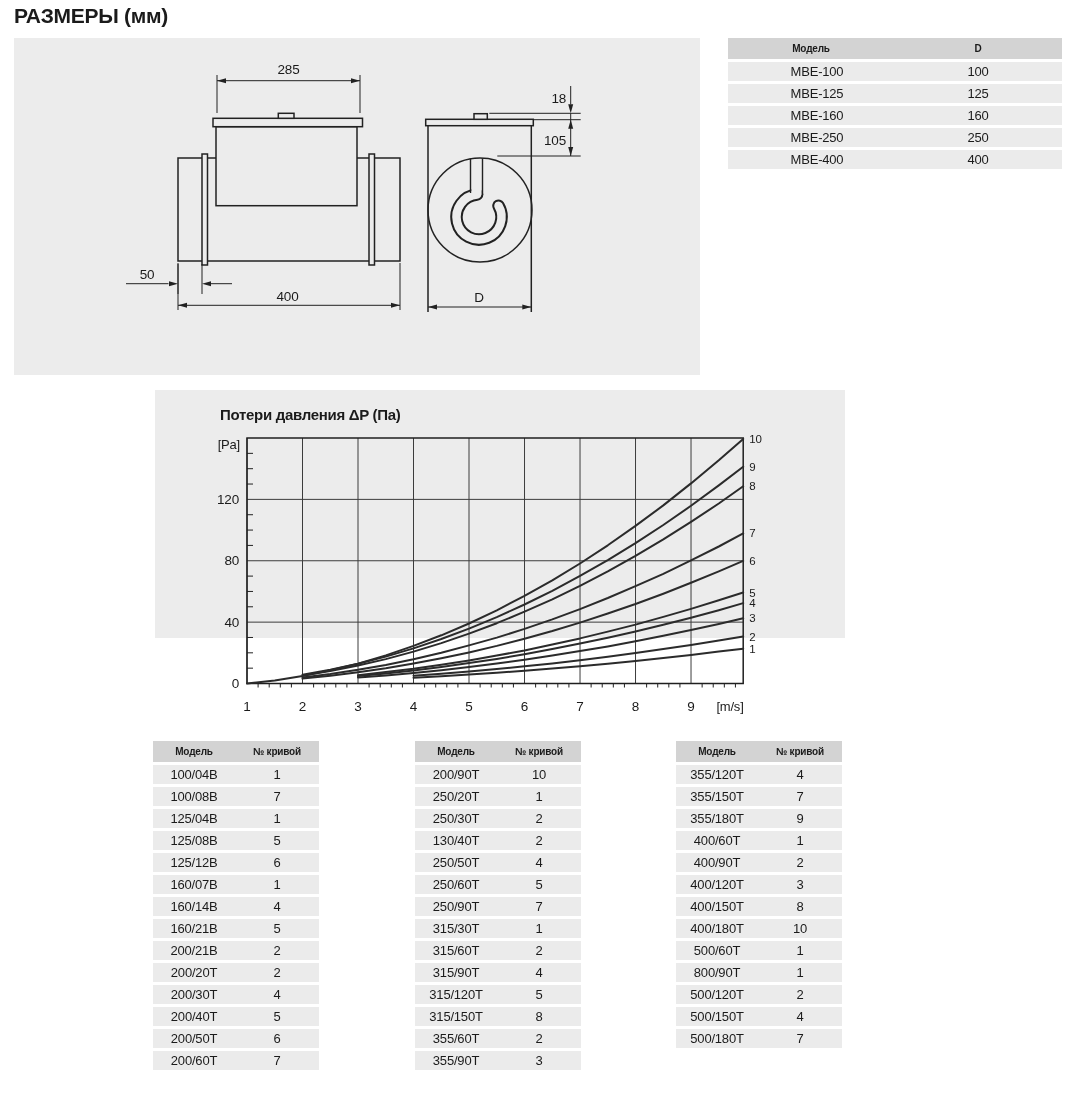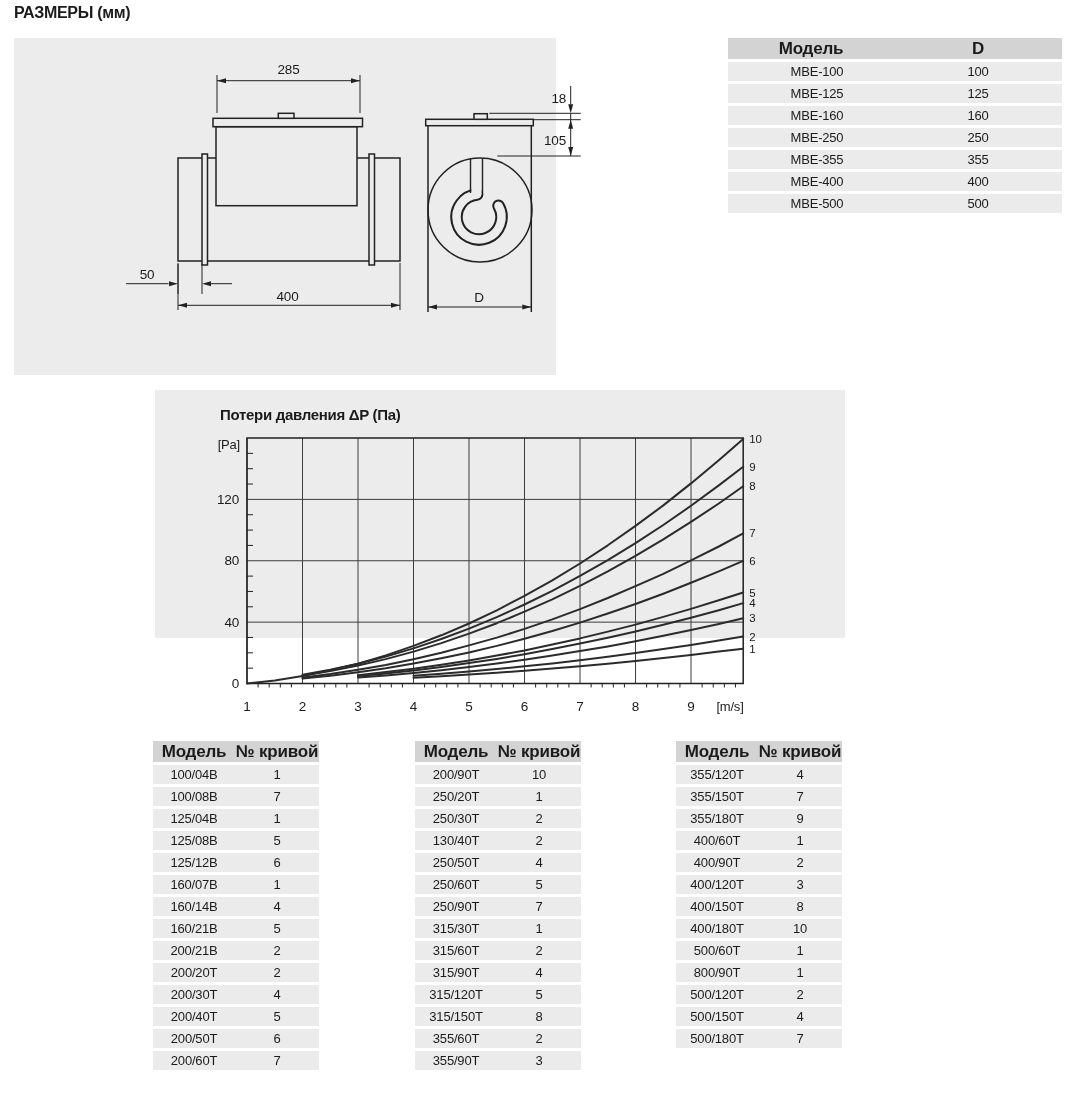--- a/index.html
+++ b/index.html
@@ -1,24 +1,24 @@
 <!DOCTYPE html>
 <html><head>
 <meta charset="utf-8">
 <style>
   html,body{margin:0;padding:0;background:#ffffff;}
   body{font-family:"Liberation Sans", sans-serif; color:#1b1b1b; letter-spacing:-0.2px;}
   #page{position:relative;width:1071px;height:1099px;background:#fff;overflow:hidden;}
-  h1.page-title{position:absolute;left:14px;top:4px;margin:0;font-size:16px;font-weight:bold;letter-spacing:-0.3px;}
+  h1.page-title{position:absolute;left:14px;top:4px;margin:0;font-size:21px;font-weight:bold;letter-spacing:-0.3px;}
   .panel{position:absolute;background:#ececec;}
-  #drawing-panel{left:14px;top:38px;width:542px;height:337px;}
+  #drawing-panel{left:14px;top:38px;width:686px;height:337px;}
   #chart-panel{left:155px;top:390px;width:690px;height:248px;}
 
   table.data-table{border-collapse:separate;border-spacing:0 3px;table-layout:fixed;}
-  table.data-table th{background:#d3d3d3;font-weight:bold;font-size:17px;height:21px;text-align:center;padding:0;}
+  table.data-table th{background:#d3d3d3;font-weight:bold;font-size:10px;height:21px;text-align:center;padding:0;}
   table.data-table td{background:#ebebeb;font-size:13px;height:19px;text-align:center;padding:0;}
   #dim-table-wrap{position:absolute;left:728px;top:35px;}
   #dim-table{width:334px;}
   #dim-table col.c1{width:166px;} #dim-table col.c2{width:168px;}
   #dim-table td.model{text-align:center;padding-left:12px;}
   .curve-table-wrap{position:absolute;top:738px;}
   #curve-table-0{left:153px;} #curve-table-1{left:415px;} #curve-table-2{left:676px;}
   .curve-table-wrap table{width:166px;}
   .curve-table-wrap col.c1{width:82px;} .curve-table-wrap col.c2{width:84px;}
   .curve-table-wrap td{height:19.5px;}
@@ -135,30 +135,22 @@
           </tr>
           <tr>
             <td class="model">МВЕ-160</td>
             <td>160</td>
           </tr>
           <tr>
             <td class="model">МВЕ-250</td>
             <td>250</td>
           </tr>
           <tr>
-            <td class="model">МВЕ-355</td>
-            <td>355</td>
-          </tr>
-          <tr>
             <td class="model">МВЕ-400</td>
             <td>400</td>
-          </tr>
-          <tr>
-            <td class="model">МВЕ-500</td>
-            <td>500</td>
           </tr>
         </tbody>
     </table>
   </div>
 
   <div class="panel" id="chart-panel">
     <svg id="chart-svg" width="690" height="332" viewBox="0 0 690 332">
       <text class="chart-title" x="65" y="30">Потери давления ΔP (Па)</text>
       <text class="unit-label" x="85" y="59" text-anchor="end">[Pa]</text>
       <text class="unit-label" x="575" y="321" text-anchor="middle">[m/s]</text>

